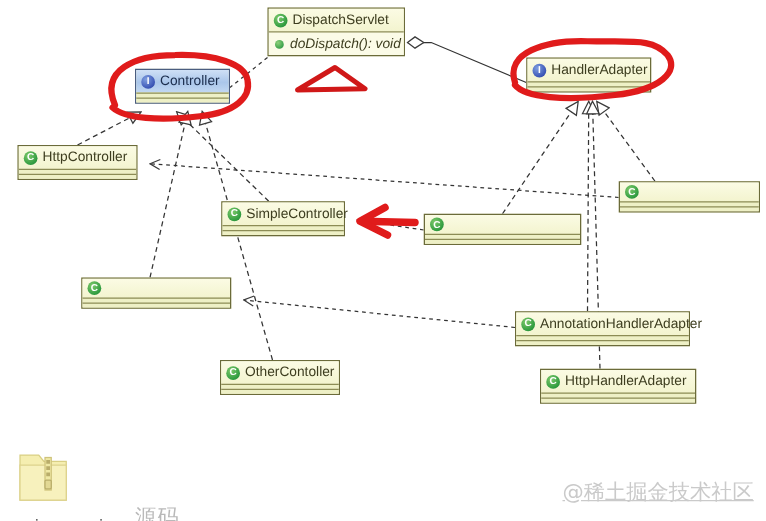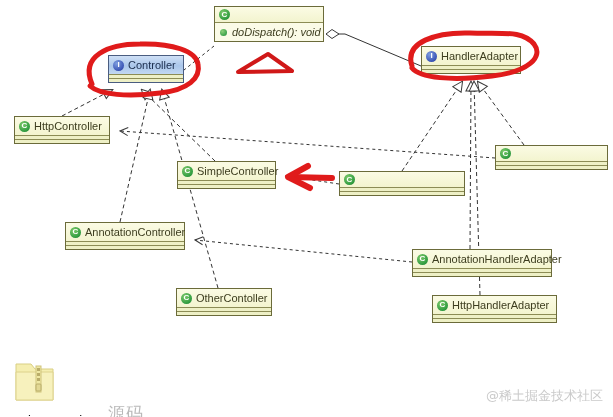--- a/index.html
+++ b/index.html
@@ -77,22 +77,23 @@
     font-size:13px;color:#111;margin-top:2px;margin-left:2px;
     font-family:"Liberation Sans", sans-serif;
   }
   #faint{
     position:absolute;left:108px;top:402px;z-index:6;
     font-size:17px;color:#b9b9b9;letter-spacing:1px;
     font-family:"Liberation Sans", sans-serif;white-space:nowrap;
   }
   #watermark{
     position:absolute;right:10px;bottom:12px;z-index:8;
-    font-size:13px;color:#cacaca;white-space:nowrap;
+    font-size:17px;color:#cacaca;white-space:nowrap;
     font-family:"DejaVu Sans", sans-serif;
+    text-decoration:underline;
   }
 </style>
 </head>
 <body>
 
 <div id="stage">
 
   <svg id="edges" viewBox="0 0 613 417" xmlns="http://www.w3.org/2000/svg">
     <defs>
       <marker id="hollowtri" markerWidth="12" markerHeight="12" refX="10" refY="6" orient="auto" markerUnits="userSpaceOnUse">
@@ -123,20 +124,21 @@
     <path d="M495,158 L120,131" fill="none" stroke="#333" stroke-width="1" stroke-dasharray="3,3" marker-end="url(#openarrow)"></path>
 
     <path d="M339,184 L286,176" fill="none" stroke="#333" stroke-width="1" stroke-dasharray="3,3" marker-end="url(#openarrow)"></path>
 
     <path d="M412,262 L195,240" fill="none" stroke="#333" stroke-width="1" stroke-dasharray="3,3" marker-end="url(#openarrow)"></path>
   </svg>
 
   <div class="uml" style="left:214px;top:6px;width:110px;">
     <div class="hdr">
       <span class="ico c">C</span>
+      <span>DispatchServlet</span>
     </div>
     <div class="methodrow">
       <span class="dotm"></span>
       <span>doDispatch(): void</span>
     </div>
   </div>
 
   <div class="uml selected" style="left:108px;top:55px;width:76px;">
     <div class="hdr">
       <span class="ico i">I</span>
@@ -185,21 +187,20 @@
     <div class="hdr">
       <span class="ico c">C</span>
     </div>
     <div class="compart"></div>
     <div class="compart b2"></div>
   </div>
 
   <div class="uml" style="left:65px;top:222px;width:120px;">
     <div class="hdr">
       <span class="ico c">C</span>
-      <span>AnnotationController</span>
     </div>
     <div class="compart"></div>
     <div class="compart b2"></div>
   </div>
 
   <div class="uml" style="left:412px;top:249px;width:140px;">
     <div class="hdr">
       <span class="ico c">C</span>
       <span>AnnotationHandlerAdapter</span>
     </div>

